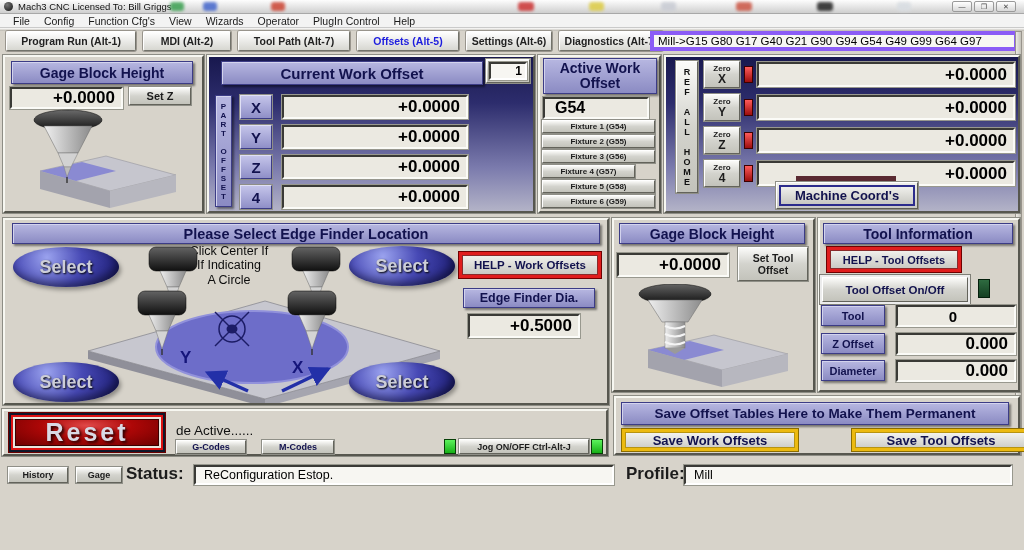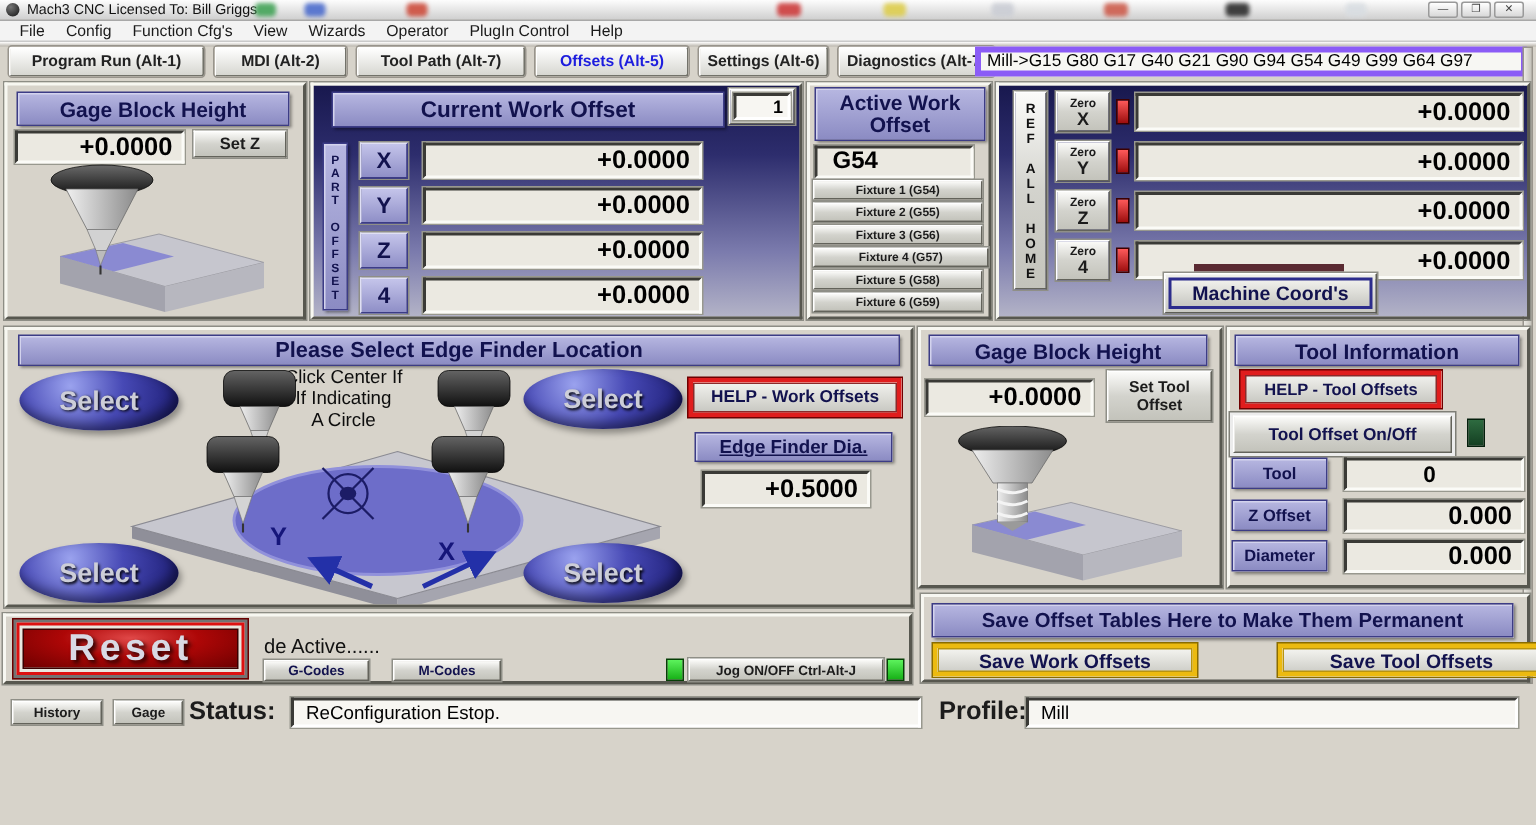--- a/index.html
+++ b/index.html
@@ -62,21 +62,21 @@
     align-items:center; justify-content:center; }
   .led { position:absolute; }
   .led.red { background:linear-gradient(#ff5a5a,#9c0e0e); border:1px solid #3c0000; }
   .led.green { background:linear-gradient(#5cf25c,#17b017); border:1px solid #063f06; }
   .led.dgreen { background:linear-gradient(#2e6b40,#143f22); border:1px solid #041f0c; }
   .sunken { position:absolute; background:#f7f6f2; border:2px solid;
     border-color:#3a3a36 #ffffff #ffffff #3a3a36; box-shadow:0 0 0 1px #98988e;
     display:flex; align-items:center; padding-left:8px; font-size:12.5px; color:#000; }
   .biglabel { position:absolute; font-size:17px; font-weight:bold; color:#1c1c1c; }
 
-  .reset-outer { position:absolute; border:1px solid #6a0000; background:#737373; padding:2px; }
+  .reset-outer { position:absolute; border:1px solid #6a0000; background:#0f172a; padding:2px; }
   .reset-ring { height:100%; border:2px solid #dd1111; background:#e9e7df; padding:2px; }
   .reset-core { height:100%; border:1px solid #3a0000;
     background:radial-gradient(ellipse at 50% 22%,#e04848 0%,#ae0707 45%,#6e0000 100%);
     display:flex; align-items:center; justify-content:center;
     color:#d9d9e4; font-size:25px; font-weight:bold; letter-spacing:3px; text-shadow:2px 2px 3px #2a0000; }
   .mc-outer { position:absolute; background:linear-gradient(#efefeb,#c9c9c3); border:1px solid;
     border-color:#ffffff #5d5d55 #5d5d55 #ffffff; box-shadow:0 0 0 1px #8f8f87; padding:2px; }
   .mc-inner { height:100%; border:2px solid #2c2c8c; background:linear-gradient(#f0f0ec,#c8c8c2);
     color:#12124e; font-weight:bold; font-size:13px;
     display:flex; align-items:center; justify-content:center; }
@@ -171,21 +171,21 @@
   <div class="btn" style="left:31px;top:128px;width:32px;height:24px;font-size:15px;background:linear-gradient(#c4c4ea,#8f8fc7);border-color:#e0e0f4 #3c3c86 #3c3c86 #e0e0f4;color:#12124e;">4</div>
   <div class="dro" style="left:73px;top:128px;width:186px;height:24px;">+0.0000</div>
 </div>
 
 <div class="panel" style="left:538px;top:55px;width:123px;height:158px;">
   <div class="hdr" style="left:3px;top:1px;width:114px;height:36px;font-size:14px;line-height:1.05;padding:0 6px;">Active Work Offset</div>
   <div class="dro" style="left:3px;top:40px;width:106px;height:22px;justify-content:flex-start;padding-left:10px;font-size:16px;">G54</div>
   <div class="btn" style="left:2px;top:63px;width:113px;height:13px;font-size:8px;">Fixture 1 (G54)</div>
   <div class="btn" style="left:2px;top:78px;width:113px;height:13px;font-size:8px;">Fixture 2 (G55)</div>
   <div class="btn" style="left:2px;top:93px;width:113px;height:13px;font-size:8px;">Fixture 3 (G56)</div>
-  <div class="btn" style="left:2px;top:108px;width:117px;height:13px;font-size:8px;text-align:center;">Fixture 4 (G57)</div>
+  <div class="btn" style="left:2px;top:108px;width:93px;height:13px;font-size:8px;text-align:center;">Fixture 4 (G57)</div>
   <div class="btn" style="left:2px;top:123px;width:113px;height:13px;font-size:8px;">Fixture 5 (G58)</div>
   <div class="btn" style="left:2px;top:138px;width:113px;height:13px;font-size:8px;">Fixture 6 (G59)</div>
 </div>
 
 <div class="panel blue" style="left:664px;top:55px;width:356px;height:158px;">
   <div class="btn vert" style="left:10px;top:4px;width:22px;height:132px;font-size:9px;color:#101010;">REF ALL HOME</div>
 
   <div class="btn" style="left:38px;top:4px;width:36px;height:27px;flex-direction:column;line-height:1;">
     <span style="font-size:8px;">Zero</span>
     <span style="font-size:12px;">X</span>
@@ -281,21 +281,21 @@
       <line x1="232" y1="108" x2="232" y2="114" stroke="#333" stroke-width="1.4"></line>
     </g>
   </svg>
 
   <div class="oval" style="left:8px;top:27px;width:106px;height:40px;">Select</div>
   <div class="oval" style="left:344px;top:26px;width:106px;height:40px;">Select</div>
   <div class="oval" style="left:8px;top:142px;width:106px;height:40px;">Select</div>
   <div class="oval" style="left:344px;top:142px;width:106px;height:40px;">Select</div>
 
   <div class="btn redring" style="left:454px;top:32px;width:142px;height:26px;font-size:11.5px;">HELP - Work Offsets</div>
-  <div class="hdr" style="left:458px;top:68px;width:132px;height:20px;font-size:12.5px;text-decoration:underline;">Edge Finder Dia.</div>
+  <div class="hdr" style="left:458px;top:68px;width:132px;height:20px;font-size:12.5px;">Edge Finder Dia.</div>
   <div class="dro" style="left:463px;top:94px;width:112px;height:24px;">+0.5000</div>
 </div>
 
 <div class="panel" style="left:612px;top:218px;width:203px;height:174px;">
   <div class="hdr" style="left:5px;top:3px;width:186px;height:21px;font-size:14px;">Gage Block Height</div>
   <div class="dro" style="left:3px;top:33px;width:112px;height:24px;">+0.0000</div>
   <div class="btn" style="left:124px;top:27px;width:70px;height:34px;flex-direction:column;font-size:10.5px;line-height:1.15;">
     <span>Set Tool</span>
     <span>Offset</span>
   </div>

